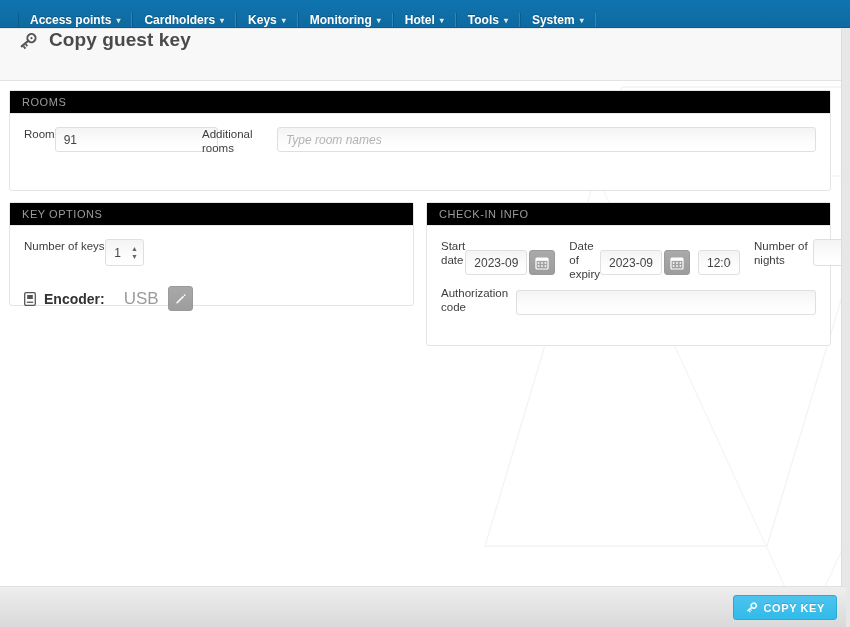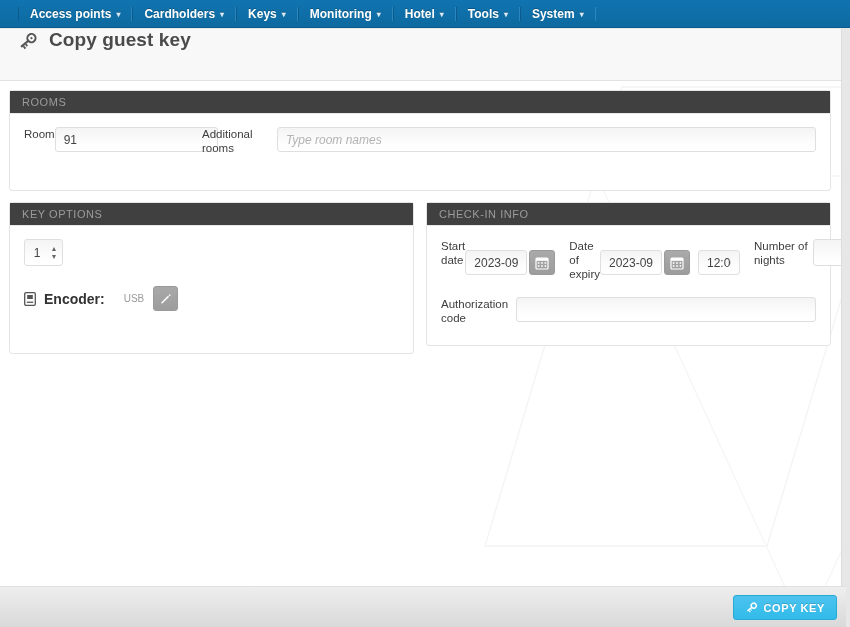--- a/index.html
+++ b/index.html
@@ -14,21 +14,21 @@
     position: relative;
   }
 
   
   .navbar {
     position: absolute; top: 0; left: 0;
     width: 850px; height: 28px;
     background: #1071ab;
     background: linear-gradient(to bottom, #1074b0 0%, #0e6aa0 100%);
     display: flex;
-    align-items: center;
+    align-items: flex-end;
     border-bottom: 1px solid #0b5c8c;
   }
   .nav-logo-slot {
     width: 18px;
     background: #0b5b88;
     border-right: 1px solid #1a80bd;
   }
   .nav-item {
     display: flex; align-items: center;
     padding: 0 11px;
@@ -97,21 +97,21 @@
   
   .panel {
     background: #fff;
     border: 1px solid #e4e4e4;
     border-radius: 3px;
     position: relative;
     z-index: 1;
   }
   .panel-head {
     height: 23px;
-    background: #404040;
+    background: #000000;
     border-bottom: 1px solid #eaeaea;
     display: flex; align-items: center;
     padding: 0 12px;
     font-size: 11px;
     color: #9b9b9b;
     letter-spacing: .55px;
   }
   .panel-body { padding: 13px 14px 16px 14px; }
 
   .row { display: flex; }
@@ -184,21 +184,21 @@
     color: #555;
     display: flex; align-items: center;
   }
   .encoder-label {
     font-size: 14px;
     color: #333;
     font-weight: bold;
     margin-right: 5px;
   }
   .encoder-value {
-    font-size: 10px;
+    font-size: 17px;
     color: #9b9b9b;
     margin-right: 9px;
     padding-left: 14px;
   }
   .btn-grey {
     width: 25px; height: 25px;
     border: 1px solid #9a9a9a;
     border-radius: 3px;
     background: linear-gradient(to bottom, #a8a8a8 0%, #9d9d9d 100%);
     display: flex; align-items: center; justify-content: center;
@@ -313,26 +313,27 @@
         </div>
         <div class="field" style="margin-left:13px;flex:1;">
           <span class="field-label">Additional rooms</span>
           <input class="txt" type="text" style="width: 100%;" placeholder="Type room names">
         </div>
       </div>
     </div>
 
     <div class="row" style="margin-top:11px;">
 
-      <div class="panel" style="width:405px;height:152px;">
+      <div class="panel" style="width:405px;height:104px;">
         <div class="panel-head">
           <span>KEY OPTIONS</span>
         </div>
         <div class="panel-body">
           <div class="field">
+            <span class="field-label">Number of keys</span>
             <div class="spinner" style="width:39px;">
               <input type="text" value="1" style="">
               <span class="arrows">
                 <span>▲</span>
                 <span>▼</span>
               </span>
             </div>
           </div>
 
           <div class="encoder-row">
@@ -407,21 +408,21 @@
               <div class="spinner wide">
                 <input type="text" value="1" style="">
                 <span class="arrows">
                   <span>▲</span>
                   <span>▼</span>
                 </span>
               </div>
             </div>
           </div>
 
-          <div class="field" style="margin-top:11px;">
+          <div class="field" style="align-items:center;">
             <span class="field-label">Authorization code</span>
             <input class="txt" type="text" style="width: 100%;" value="">
           </div>
 
         </div>
       </div>
     </div>
   </div>
 </div>
 

